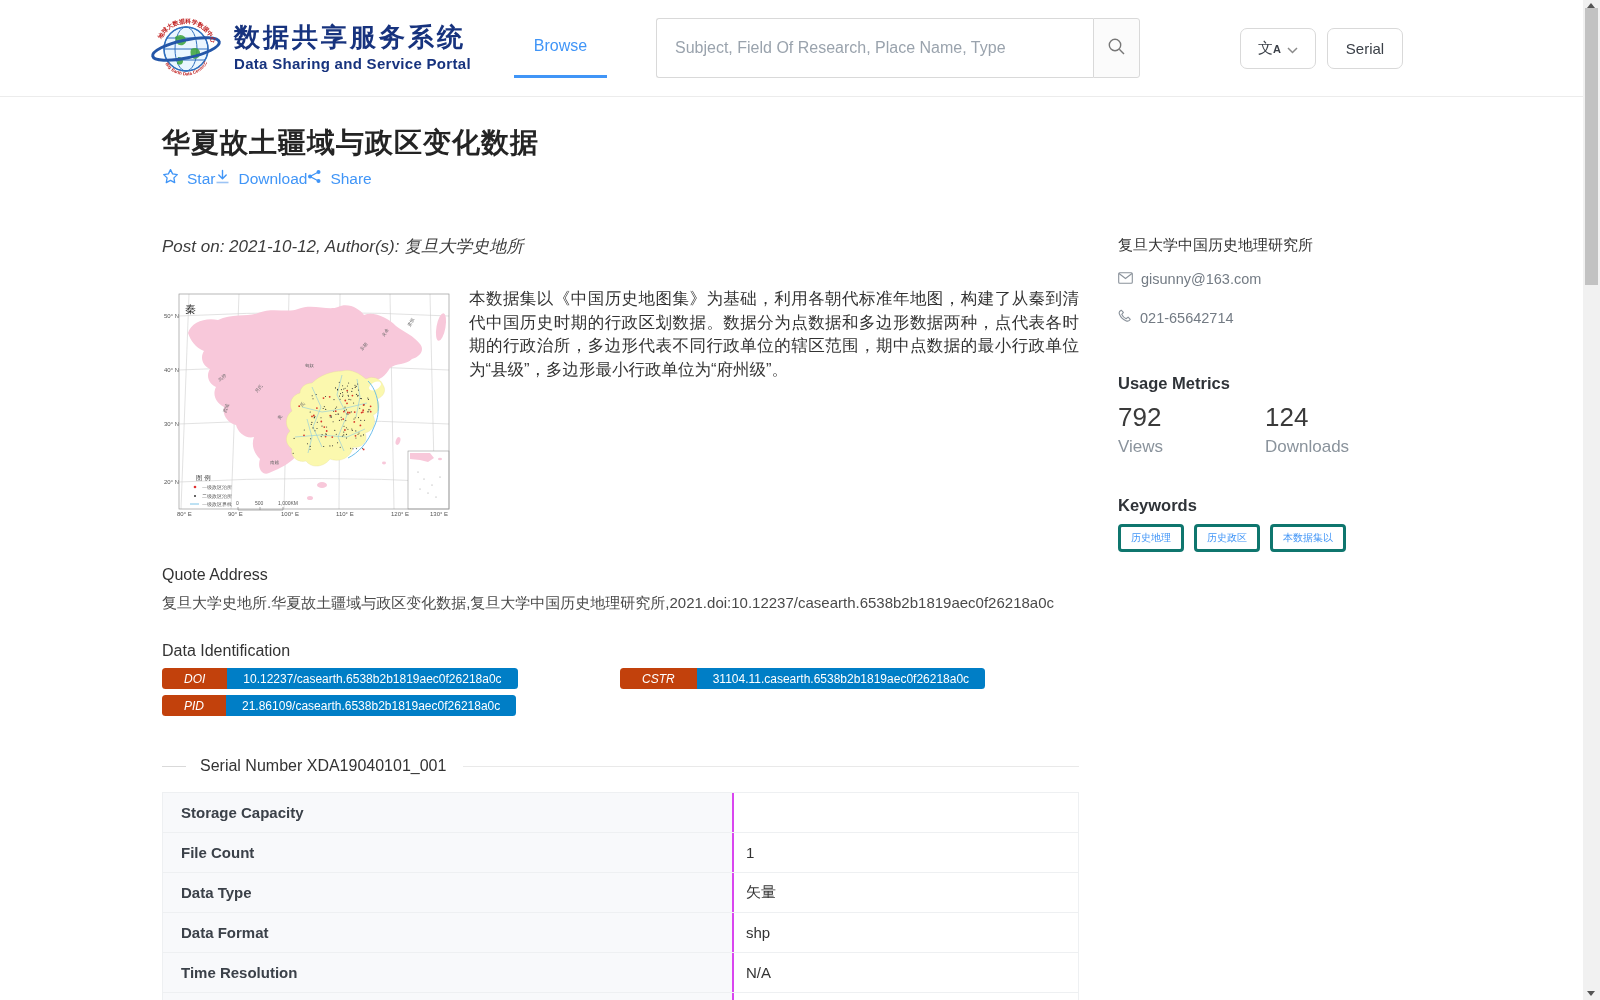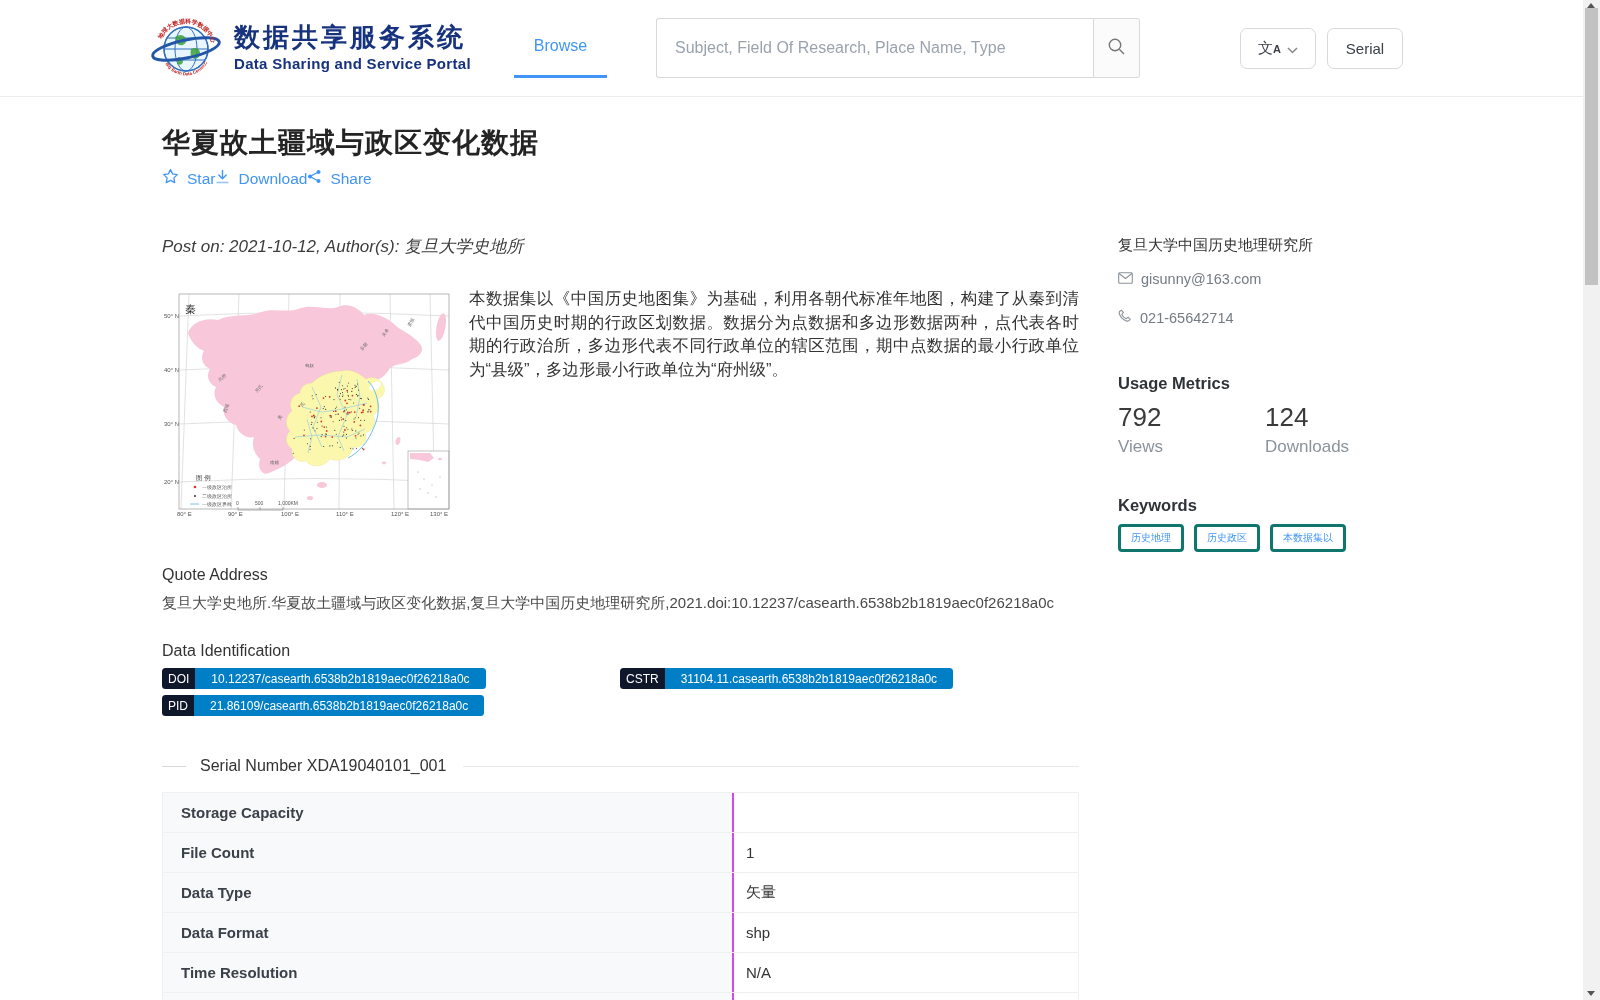--- a/index.html
+++ b/index.html
@@ -40,21 +40,21 @@
   .content-row { position:absolute; left:162px; top:287px; width:917px; display:flex; gap:17px; }
   .map-thumb { width:290px; height:230px; flex:none; cursor:pointer; }
   .description { flex:1; font-size:16.5px; line-height:23.5px; color:#333; text-align:justify; }
 
   .quote-heading { position:absolute; left:162px; top:566px; font-size:16px; color:#333; }
   .quote-text { position:absolute; left:162px; top:594px; font-size:15px; color:#4a4a4a; }
   .ident-heading { position:absolute; left:162px; top:642px; font-size:16px; color:#333; }
   .badges { position:absolute; left:162px; top:668px; width:917px; height:60px; }
   .badge { position:absolute; display:inline-flex; height:21px; border-radius:3.5px; overflow:hidden;
     font-size:12px; color:#fff; cursor:pointer; }
-  .badge .lbl { background:#0f172a; padding:0 6px; display:flex; align-items:center; }
+  .badge .lbl { background:#c2410c; padding:0 22px; display:flex; align-items:center;font-style:italic; }
   .badge .val { background:#007ec6; padding:0 16px; display:flex; align-items:center; }
   .badge-doi  { left:0;    top:0; }
   .badge-cstr { left:458px; top:0; }
   .badge-pid  { left:0;    top:27px; }
 
   .serial-divider { position:absolute; left:162px; top:756px; width:917px; height:20px;
     display:flex; align-items:center; }
   .serial-divider .dash { width:24px; height:1px; background:#d9d9d9; margin-right:14px; }
   .serial-text { font-size:16px; color:#333; white-space:nowrap; margin-right:17px; }
   .serial-divider .line { flex:1; height:1px; background:#e9e9e9; }

